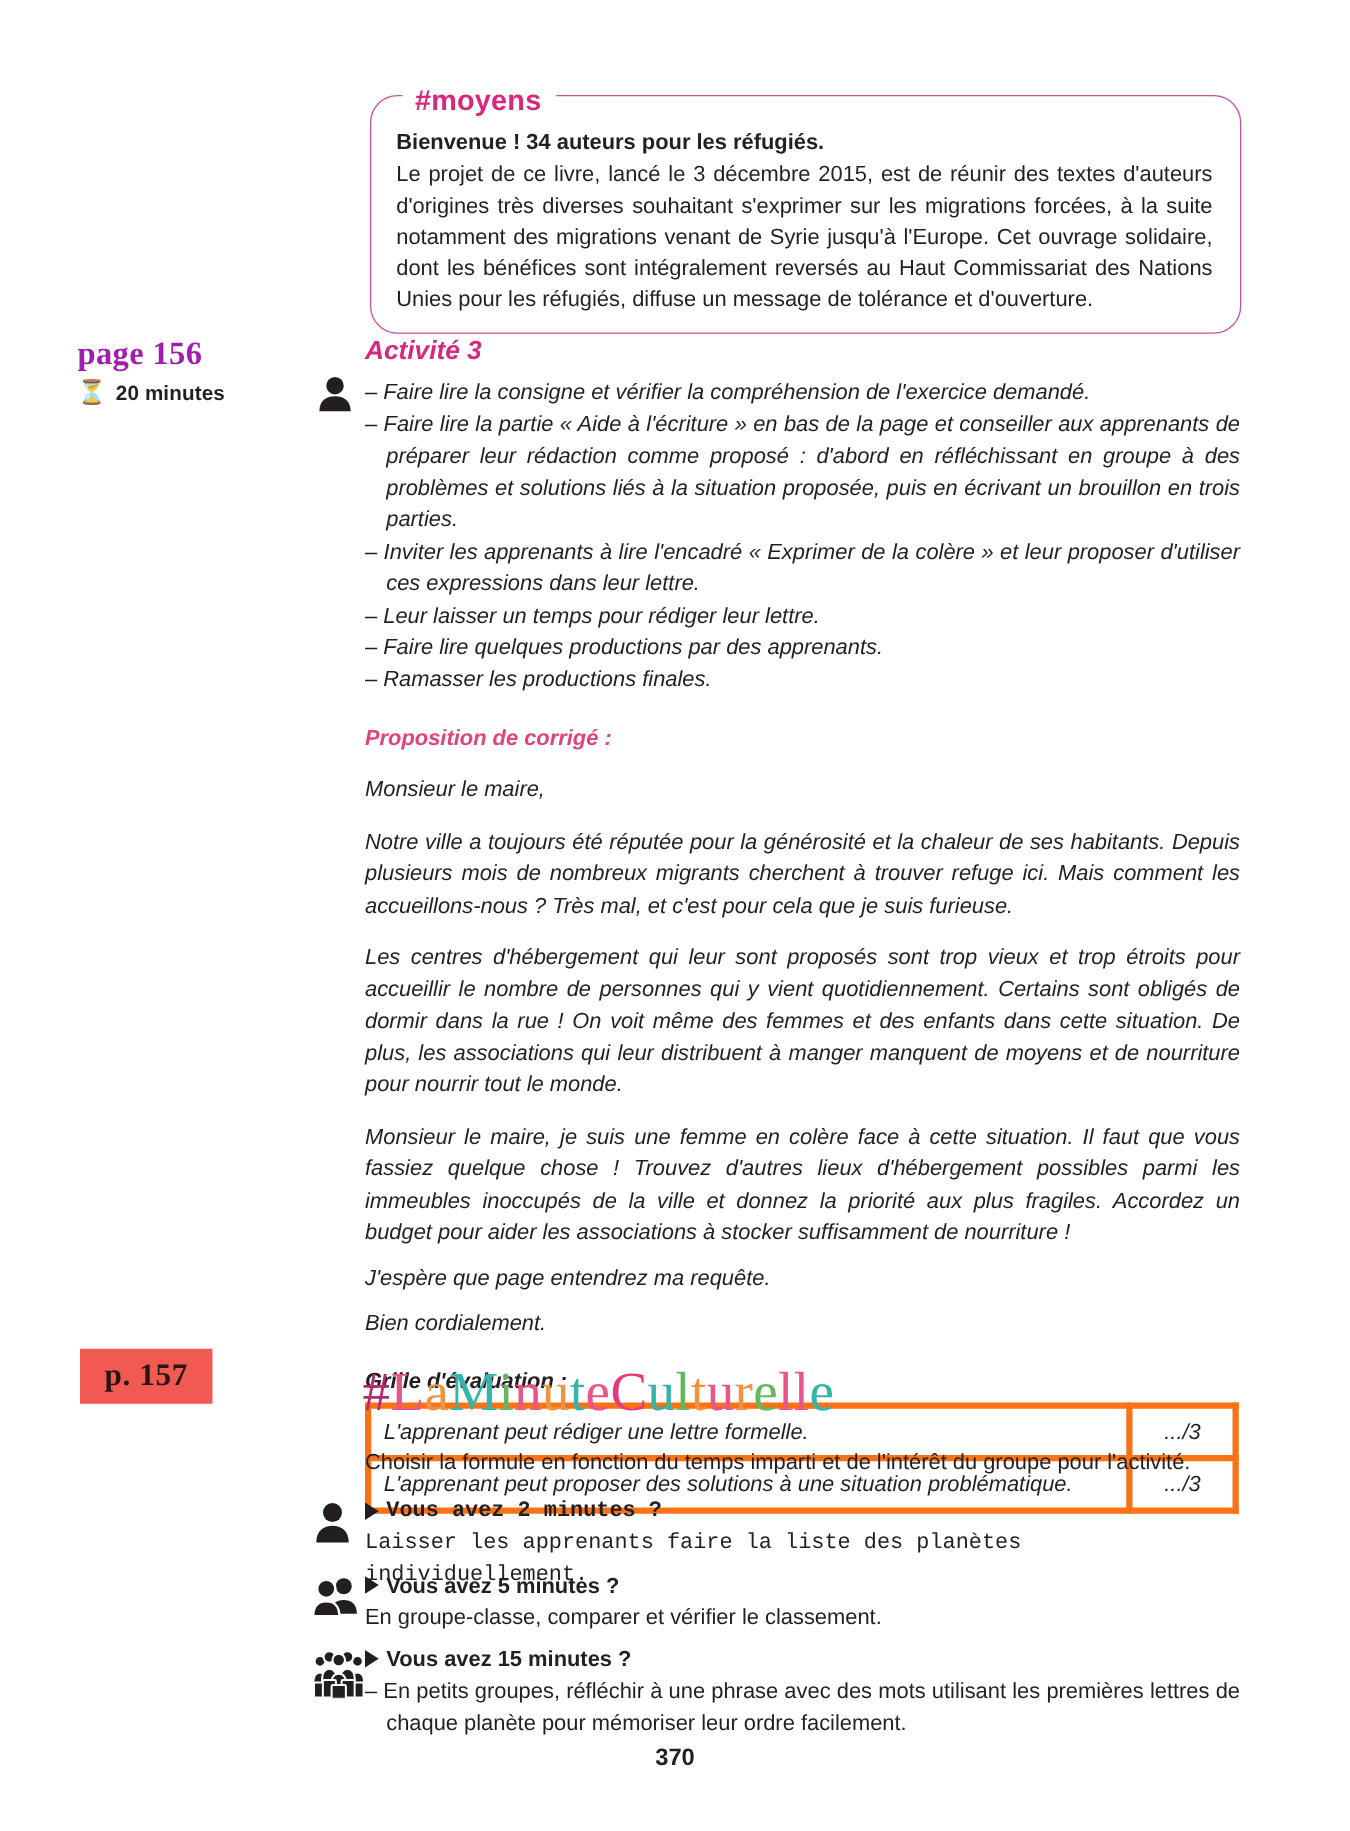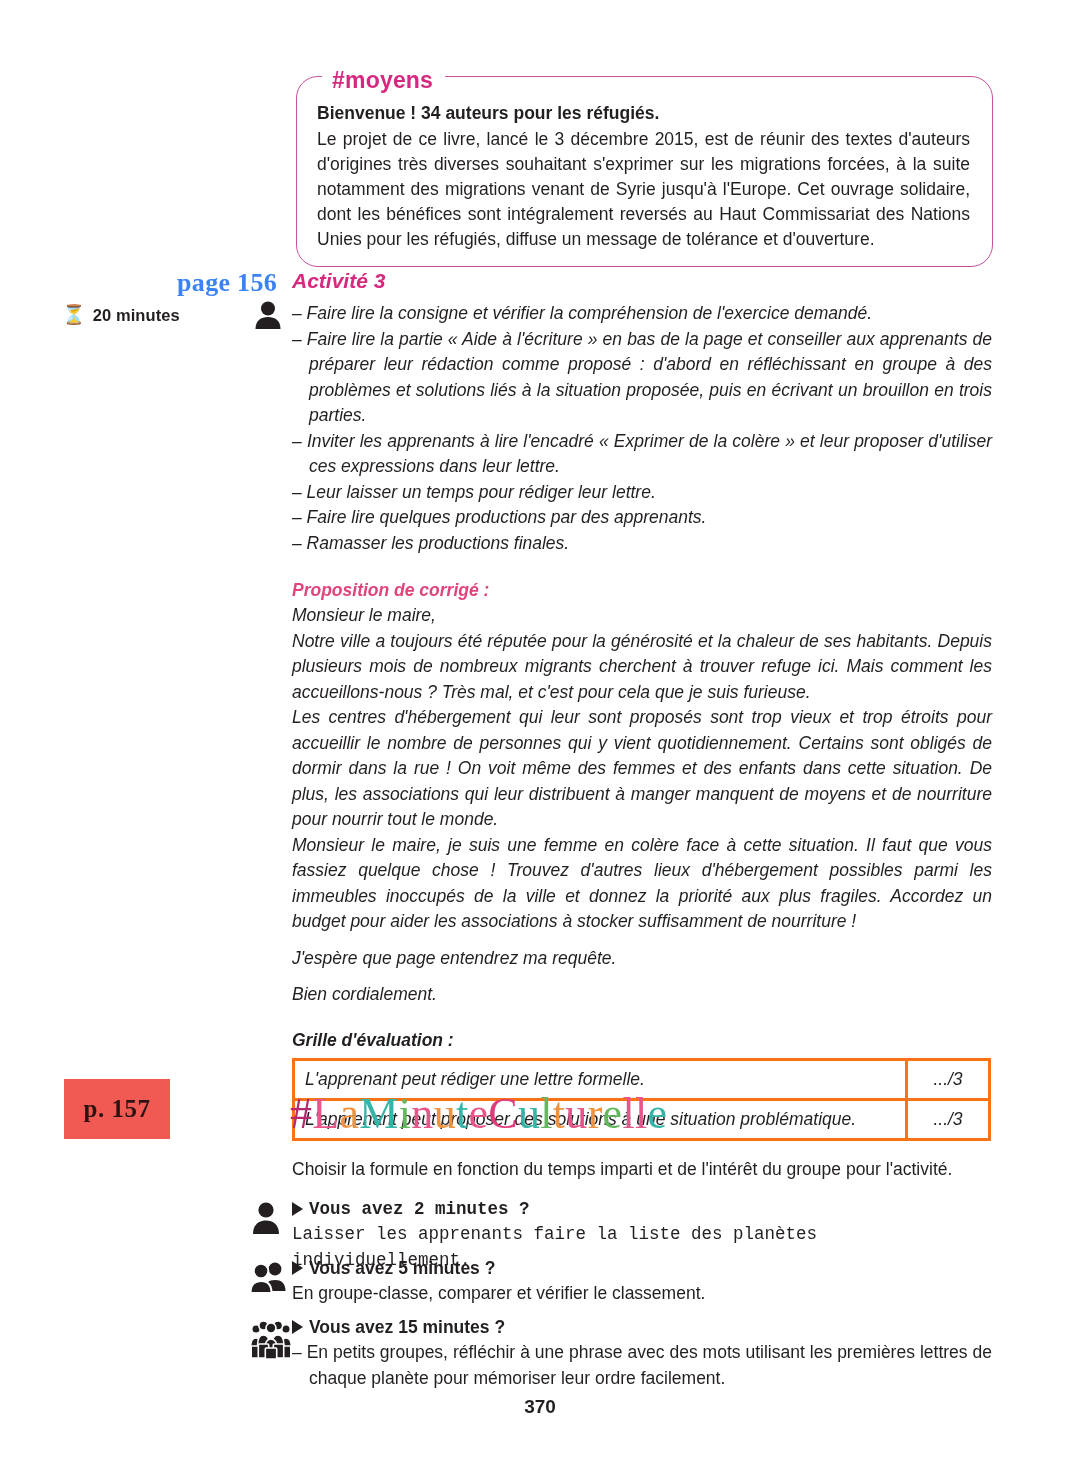--- a/index.html
+++ b/index.html
@@ -71,24 +71,23 @@
     color: #231f20;
     text-align: justify;
     text-justify: inter-word;
   }
 
   
   .page-label {
     font-family: "Liberation Serif", serif;
     font-size: 26px;
     font-weight: bold;
-    color: #3b82f6;
+    color: #a21caf;
     letter-spacing: 0.3px;
     line-height: 30px;
-    text-align: right;
   }
   .time-row {
     display: flex;
     align-items: center;
     gap: 7px;
     margin-top: 8px;
   }
   .hourglass {
     display: inline-block;
     font-size: 19px;
@@ -135,57 +134,58 @@
     font-weight: bold;
     color: #e0447d;
     line-height: 25px;
     margin-top: 22px;
   }
   .corrige-p {
     font-size: 17.5px;
     line-height: 25.5px;
     text-align: justify;
     text-justify: inter-word;
+    margin-top: 16px;
   }
   .corrige-p.last-line { text-align: left; }
   .corrige-gap { margin-top: 11px; }
 
   
   .grille-title {
     font-size: 17.5px;
     font-weight: bold;
     margin-top: 22px;
     margin-bottom: 7px;
   }
   table.grille {
     border-collapse: collapse;
     width: 699px;
     table-layout: fixed;
   }
   table.grille td {
-    border: 3px solid #f97316;
+    border: 5px solid #f97316;
     font-size: 17.5px;
     line-height: 22px;
     padding: 7px 10px 8px 10px;
     color: #231f20;
   }
   td.score {
     width: 60px;
     text-align: center;
     padding-left: 4px;
     padding-right: 4px;
   }
 
   
   .pbadge {
     position: absolute;
     left: 64px;
     top: 1079px;
     width: 106px;
-    height: 60px;
+    height: 44px;
     background: #f15a52;
     display: flex;
     align-items: center;
     justify-content: center;
   }
   .pbadge span {
     font-family: "Liberation Serif", serif;
     font-size: 25px;
     font-weight: bold;
     color: #2b1413;

